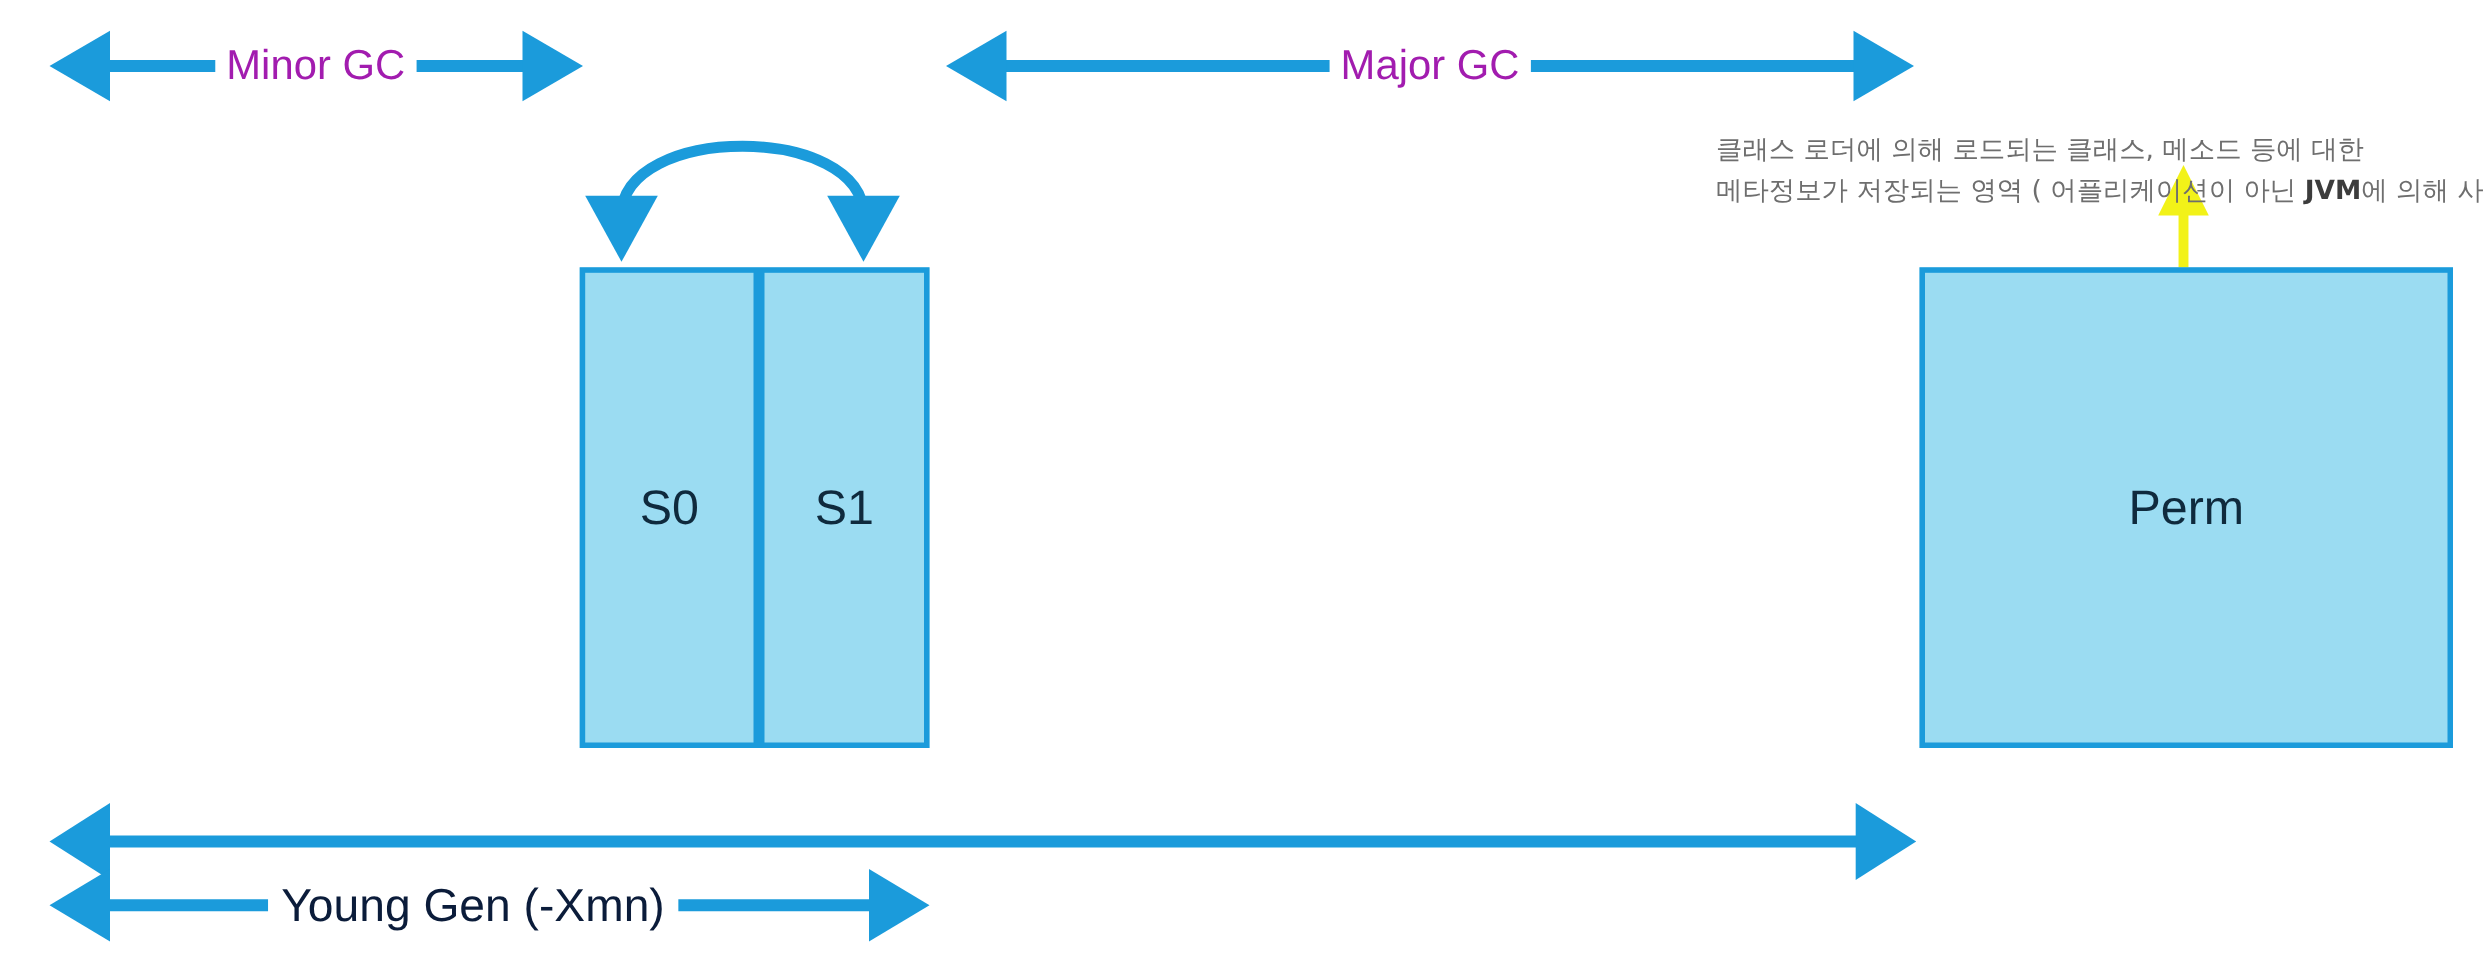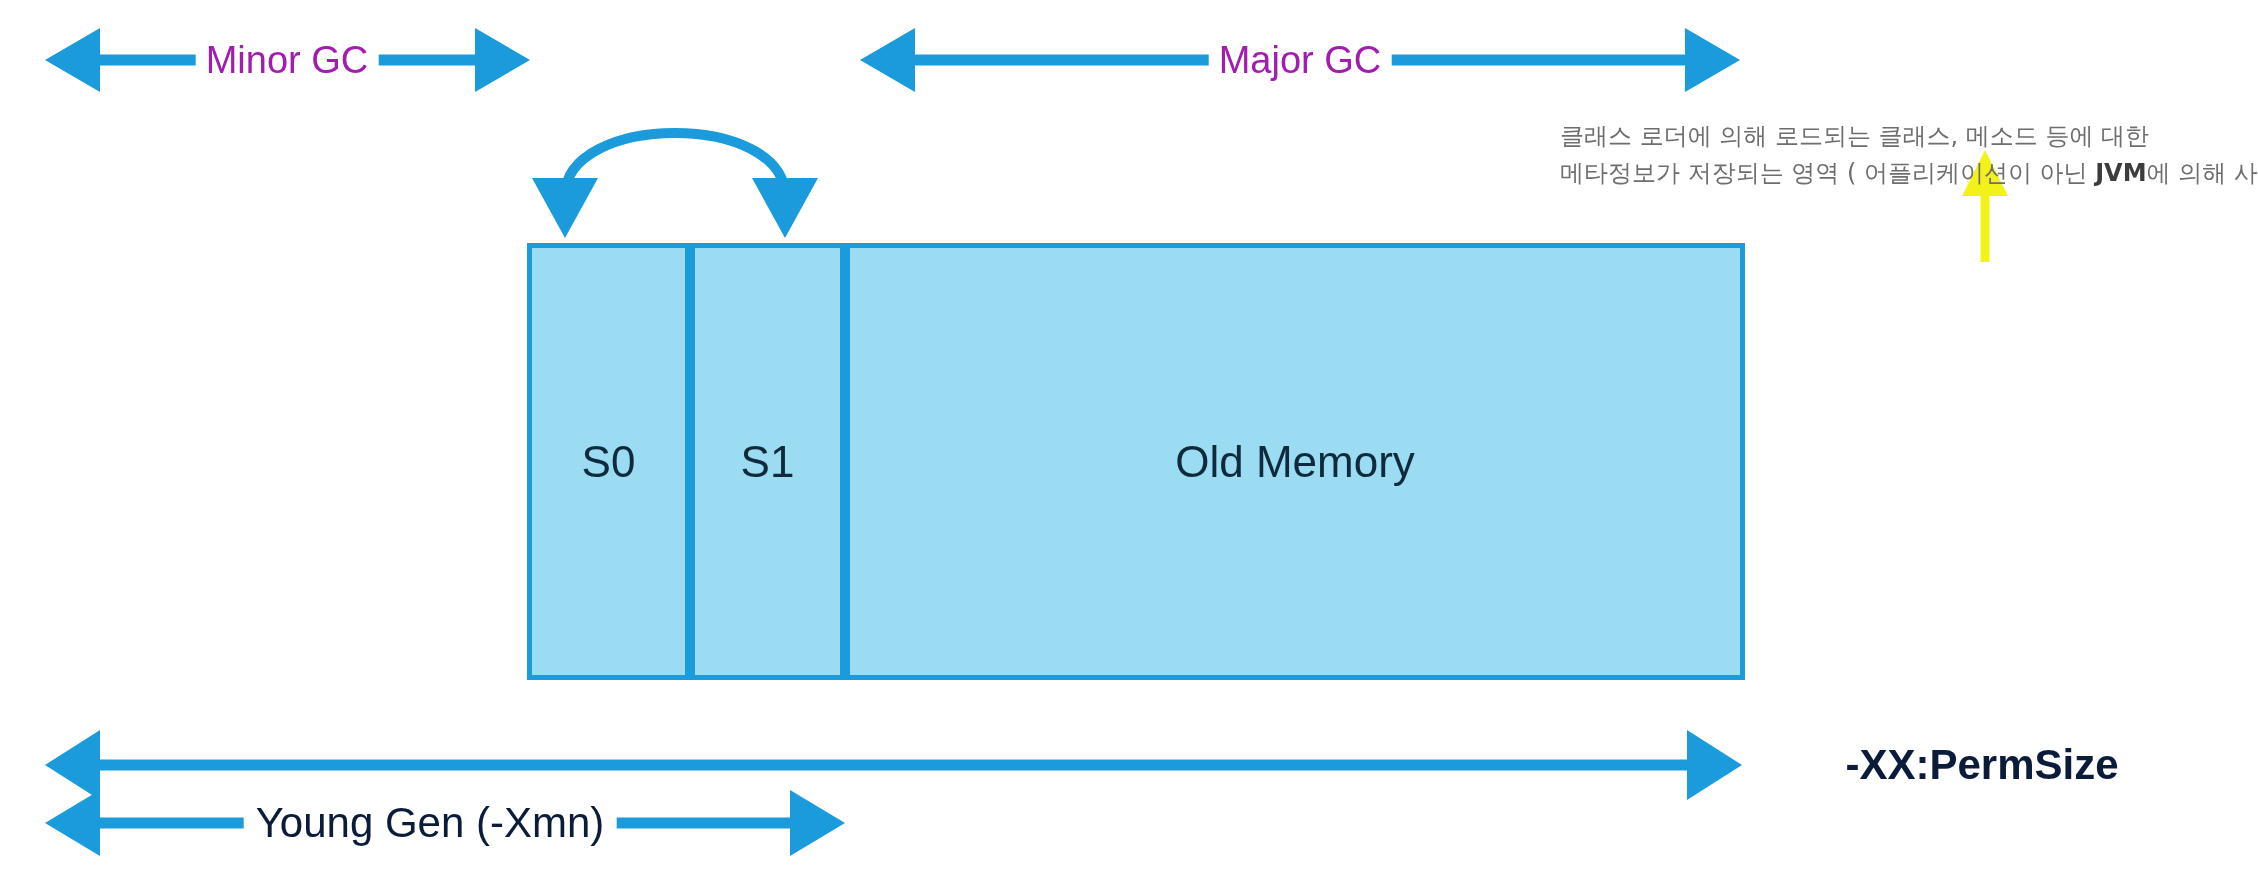--- a/index.html
+++ b/index.html
@@ -139,24 +139,23 @@
 
 
   <div class="mem-block" style="left:527px;  top:243px; width:163px; height:437px;">
     <span class="mem-label">S0</span>
   </div>
 
   <div class="mem-block" style="left:690px;  top:243px; width:155px; height:437px;">
     <span class="mem-label">S1</span>
   </div>
 
-  <div class="mem-block" style="left:845px;  top:243px; width:900px; height:437px;">
-    <span class="mem-label">Old Memory</span>
+
+  <div class="mem-block" style="left:1745px; top:243px; width:485px; height:437px;">
+    <span class="mem-label">Perm</span>
   </div>
-
 
 
   <div class="heap-label" style="left:430px; top:823px;">Young Gen (-Xmn)</div>
 
-  <div class="perm-opt" style="left:1982px; top:765px;">-XX:PermSize</div>
 
 
 </div>
 
 </body></html>

